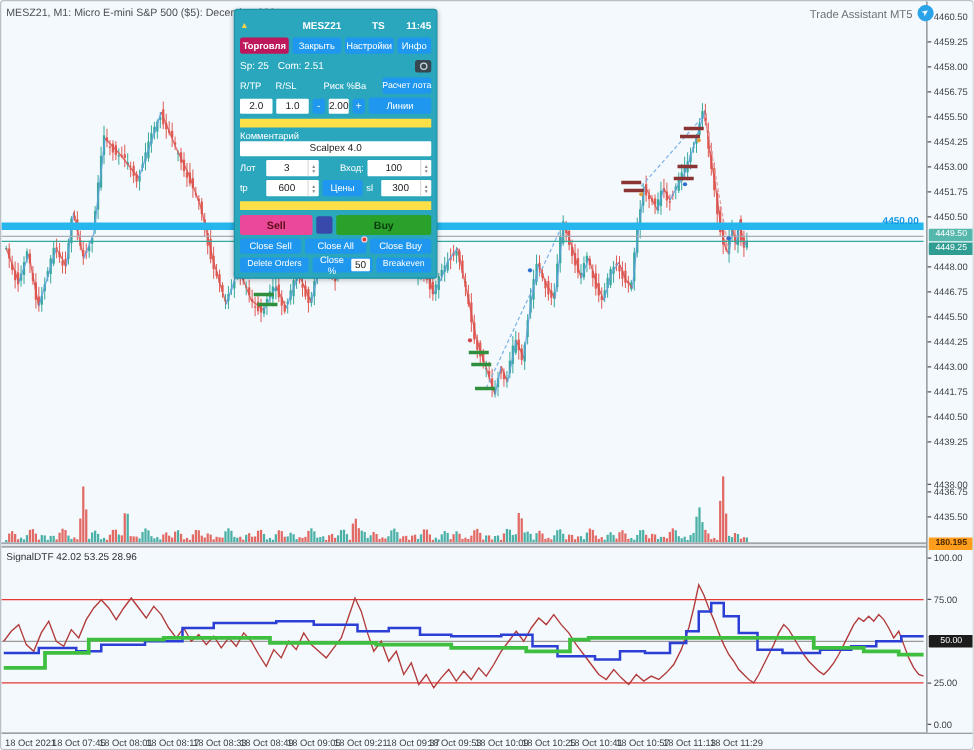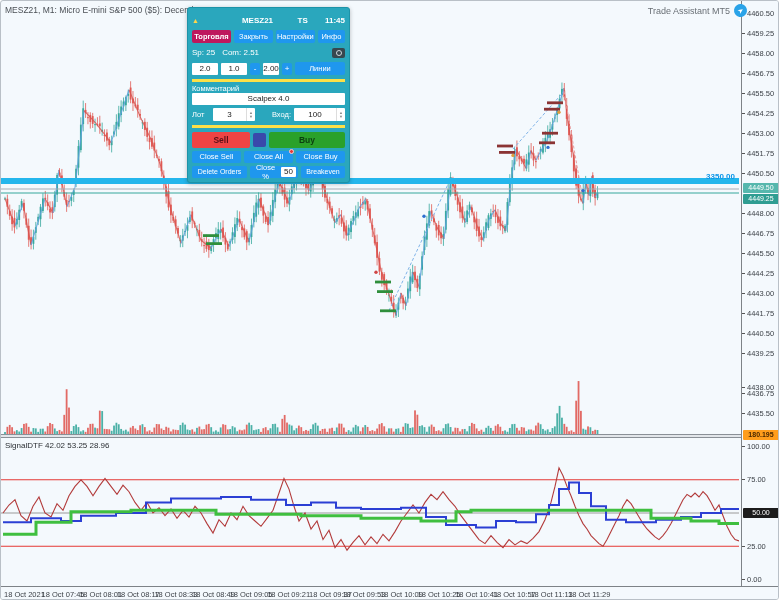--- a/index.html
+++ b/index.html
@@ -41,23 +41,23 @@
   .info-row .sp{margin-right:4px;}
   .info-row .spacer{flex:1;}
   .cam{width:13px;height:10px;background:#37474f;border-radius:2px;position:relative;}
   .cam::after{content:"";position:absolute;left:4px;top:2.5px;width:4px;height:4px;border:1px solid #cfd8dc;border-radius:50%;}
   .lbl{font-size:7.5px;}
   .inp{background:#fff;color:#222;border-radius:1px;font-size:8px;text-align:center;height:12px;line-height:12px;}
   .small-btn{width:10px;height:12px;line-height:12px;font-size:8px;}
   .spin{background:#fff;color:#222;border-radius:1px;height:13px;display:flex;align-items:center;}
   .spin .val{flex:1;font-size:8px;text-align:center;}
   .spin .arrows{width:8px;display:flex;flex-direction:column;justify-content:center;color:#888;font-size:4px;line-height:4px;text-align:center;border-left:1px solid #ddd;height:100%;cursor:pointer;}
-  .sect{border-top:3px solid #fde047;margin-top:4px;padding-top:2px;}
+  .sect{border-top:7px solid #fde047;margin-top:4px;padding-top:2px;}
   .comment-lbl{font-size:7.5px;height:9px;}
-  .sell-btn{background:#ef4444;color:#5c1016;font-weight:bold;width:58px;height:16px;line-height:16px;font-size:8.5px;}
+  .sell-btn{background:#ec4899;color:#5c1016;font-weight:bold;width:58px;height:16px;line-height:16px;font-size:8.5px;}
   .buy-btn{background:#2aa12a;color:#0c3d10;font-weight:bold;flex:1;height:16px;line-height:16px;font-size:8.5px;}
   .mid-sq{width:13px;height:14px;background:#3949ab;border-radius:2px;cursor:pointer;}
   .close-btn{flex:1;height:12px;line-height:12px;position:relative;}
   .alert-dot{position:absolute;right:-1px;top:-2px;width:5px;height:5px;border-radius:50%;background:#e53935;border:1px solid #ffcccc;box-sizing:border-box;}
   .closepct{display:flex;align-items:center;gap:2px;background:#1f97ee;border-radius:2px;height:12px;padding:0 2px;flex:1;cursor:pointer;}
   .closepct .cp-lbl{font-size:7.5px;flex:1;text-align:center;}
   .closepct .cp-inp{width:15px;height:10px;line-height:10px;font-size:8px;}
 </style>
 </head>
 <body>
@@ -939,21 +939,21 @@
       <polyline points="2,96.3 35,96.3 35,84.3 70,84.3 70,73.7 130,73.7 130,72.3 215,72.3 215,76.3 300,76.3 300,77.7 360,77.7 360,80.3 420,80.3 420,83.0 455,83.0 455,73.7 470,73.7 470,72.3 650,72.3 650,80.3 690,80.3 690,83.0 718,83.0 718,85.6 738,85.6" fill="none" stroke="#3fbf3f" stroke-width="3"></polyline>
     </svg>
 
   <div class="chart-title">MESZ21, M1: Micro E-mini S&amp;P 500 ($5): December 2021</div>
 
   <div class="watermark">
     <span class="wm-text">Trade Assistant MT5</span>
     <span class="tg-icon">➤</span>
   </div>
 
-  <div class="hline-label">3350.00</div>
+  <div class="hline-label">4450.00</div>
   <div class="ind-label">SignalDTF 42.02 53.25 28.96</div>
 
   <div class="separator"></div>
   <div class="time-axis" id="timeAxis">
       <div class="time-label" style="left: 3px;">18 Oct 2021</div>
       <div class="time-label" style="left: 40.6px;">18 Oct 07:45</div>
       <div class="time-label" style="left: 78.2px;">18 Oct 08:01</div>
       <div class="time-label" style="left: 115.8px;">18 Oct 08:17</div>
       <div class="time-label" style="left: 153.4px;">18 Oct 08:33</div>
       <div class="time-label" style="left: 191px;">18 Oct 08:49</div>
@@ -1013,20 +1013,26 @@
       <div class="btn tab">Настройки</div>
       <div class="btn tab" style="flex:.7">Инфо</div>
     </div>
     <div class="prow info-row">
       <span class="sp">Sp: 25</span>
       <span>Com: 2.51</span>
       <span class="spacer"></span>
       <div class="cam"></div>
     </div>
     <div class="prow">
+      <span class="lbl" style="width:26px">R/TP</span>
+      <span class="lbl" style="width:26px">R/SL</span>
+      <span class="lbl" style="width:55px;text-align:center">Риск  %Ва</span>
+      <div class="btn" style="flex:1;font-size:7px">Расчет лота</div>
+    </div>
+    <div class="prow">
       <div class="inp" style="width:26px">2.0</div>
       <div class="inp" style="width:26px">1.0</div>
       <div class="btn small-btn">-</div>
       <div class="inp" style="width:16px">2.00</div>
       <div class="btn small-btn">+</div>
       <div class="btn" style="flex:1">Линии</div>
     </div>
     <div class="sect">
       <div class="comment-lbl">Комментарий</div>
       <div class="inp" style="width:100%;box-sizing:border-box">Scalpex 4.0</div>
@@ -1036,20 +1042,33 @@
       <div class="spin" style="width:42px">
         <span class="val">3</span>
           <span class="arrows">▲<br>▼</span>
       </div>
       <span class="lbl" style="flex:1;text-align:right">Вход:</span>
       <div class="spin" style="width:51px">
         <span class="val">100</span>
           <span class="arrows">▲<br>▼</span>
       </div>
     </div>
+    <div class="prow">
+      <span class="lbl" style="width:18px">tp</span>
+      <div class="spin" style="width:42px">
+        <span class="val">600</span>
+          <span class="arrows">▲<br>▼</span>
+      </div>
+      <div class="btn" style="width:32px">Цены</div>
+      <span class="lbl" style="width:9px">sl</span>
+      <div class="spin" style="flex:1">
+        <span class="val">300</span>
+          <span class="arrows">▲<br>▼</span>
+      </div>
+    </div>
     <div class="prow sect" style="padding-top:4px">
       <div class="btn sell-btn">Sell</div>
       <div class="mid-sq"></div>
       <div class="btn buy-btn">Buy</div>
     </div>
     <div class="prow">
       <div class="btn close-btn">Close Sell</div>
       <div class="btn close-btn"><span>Close All</span><span class="alert-dot"></span></div>
       <div class="btn close-btn">Close Buy</div>
     </div>

